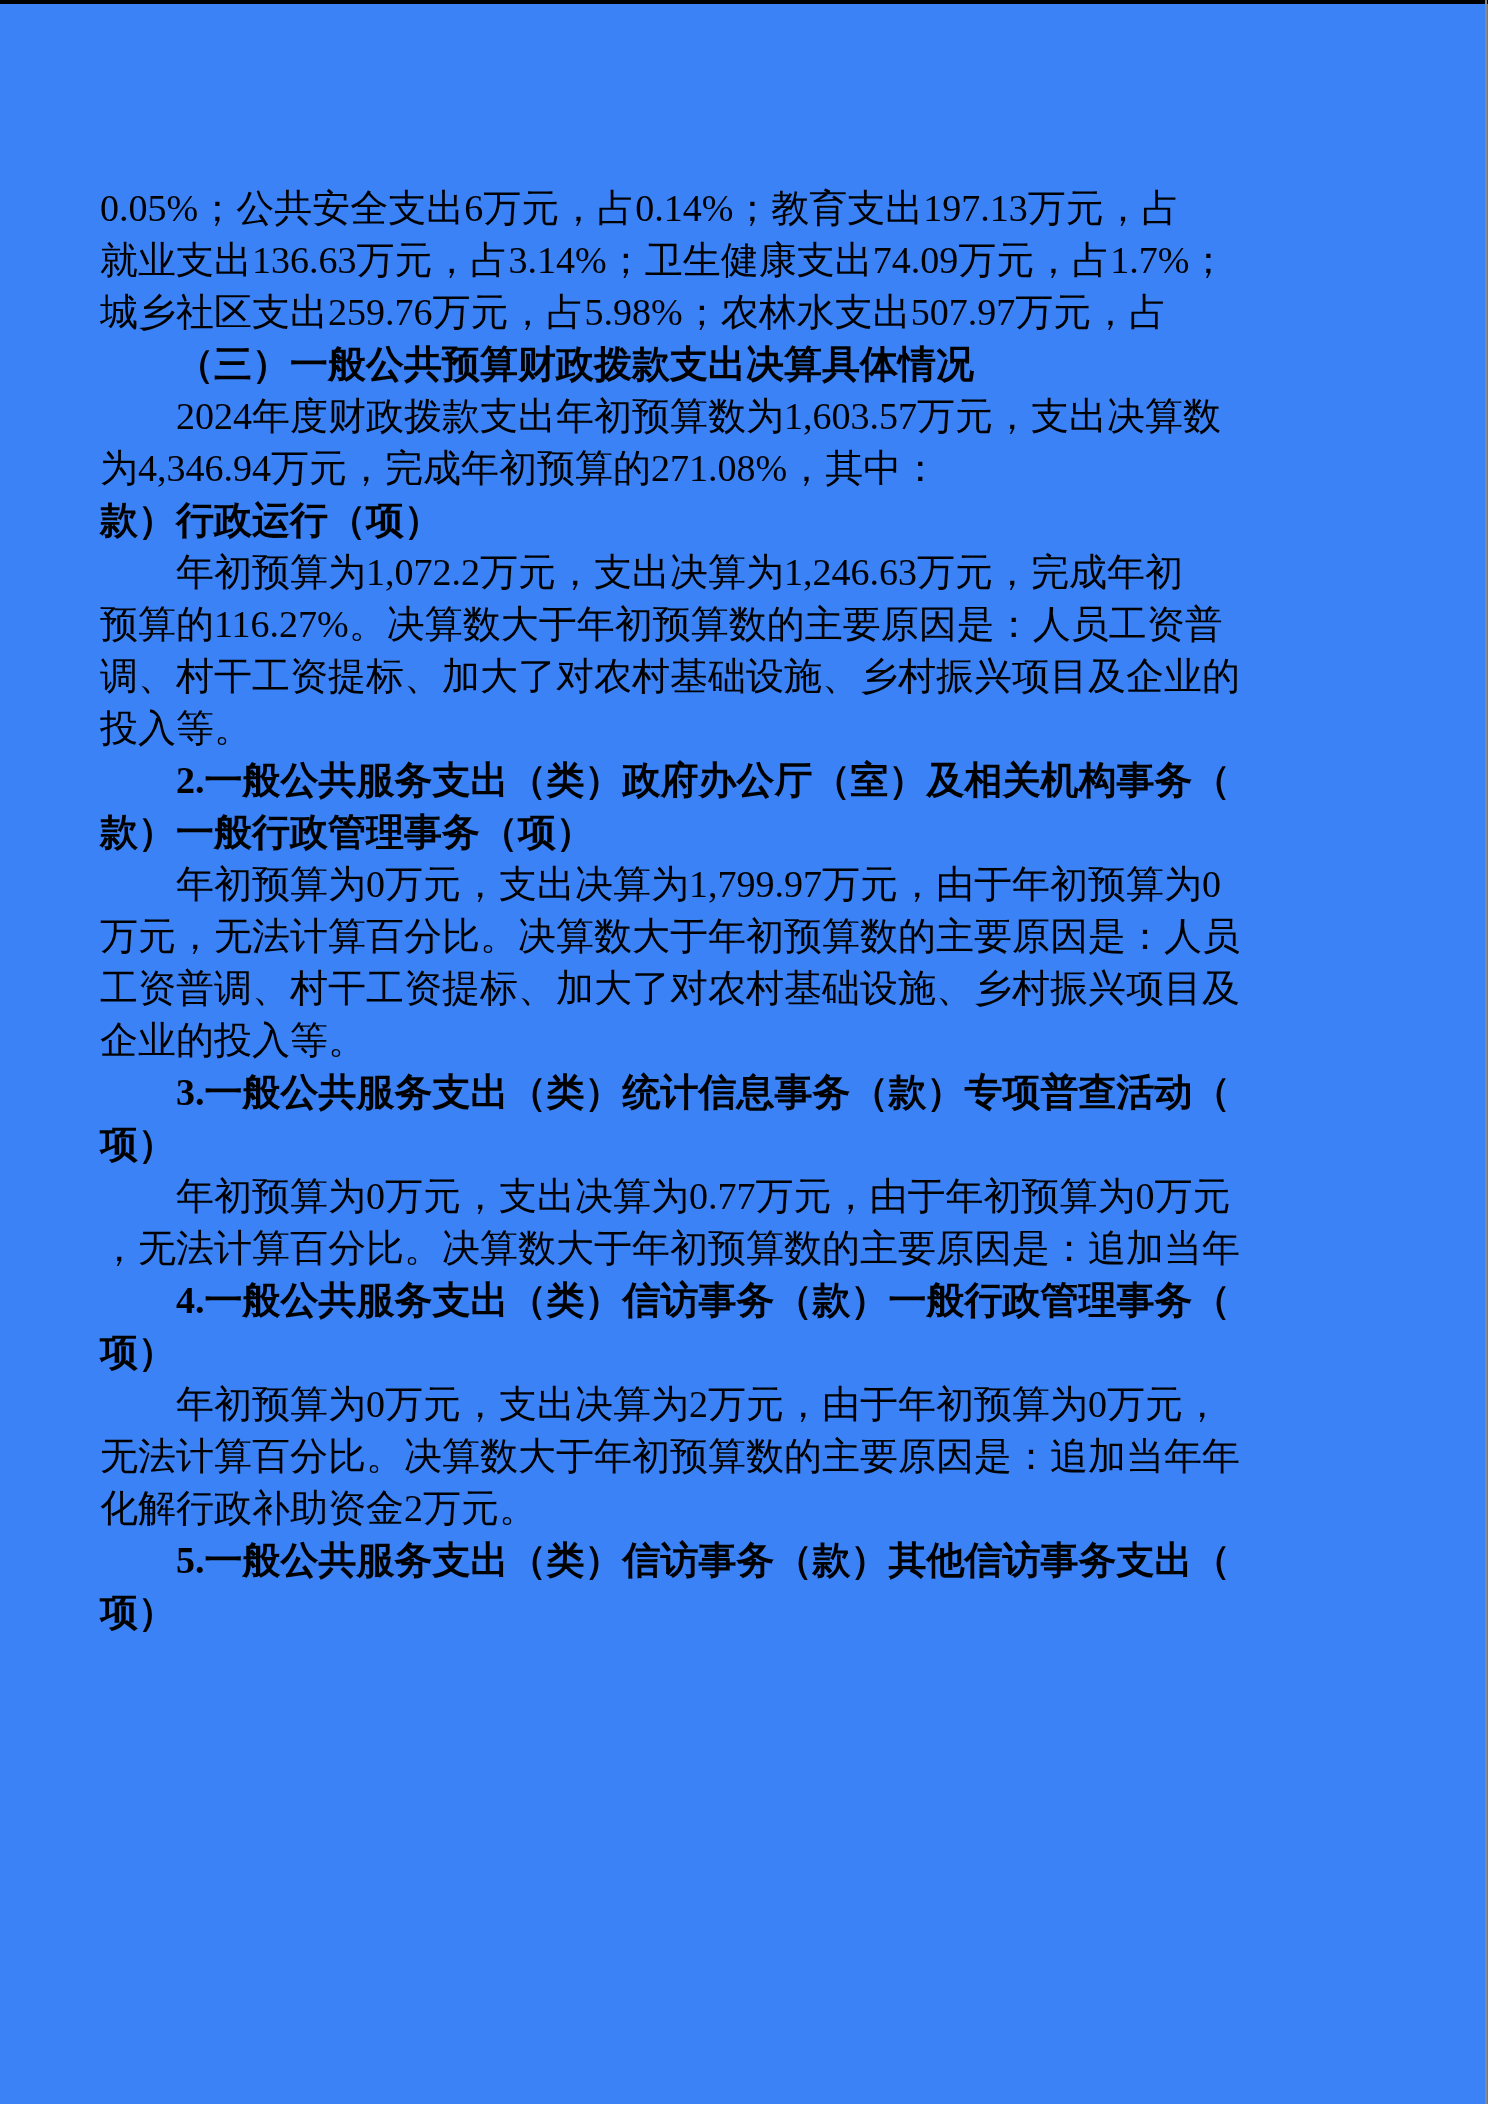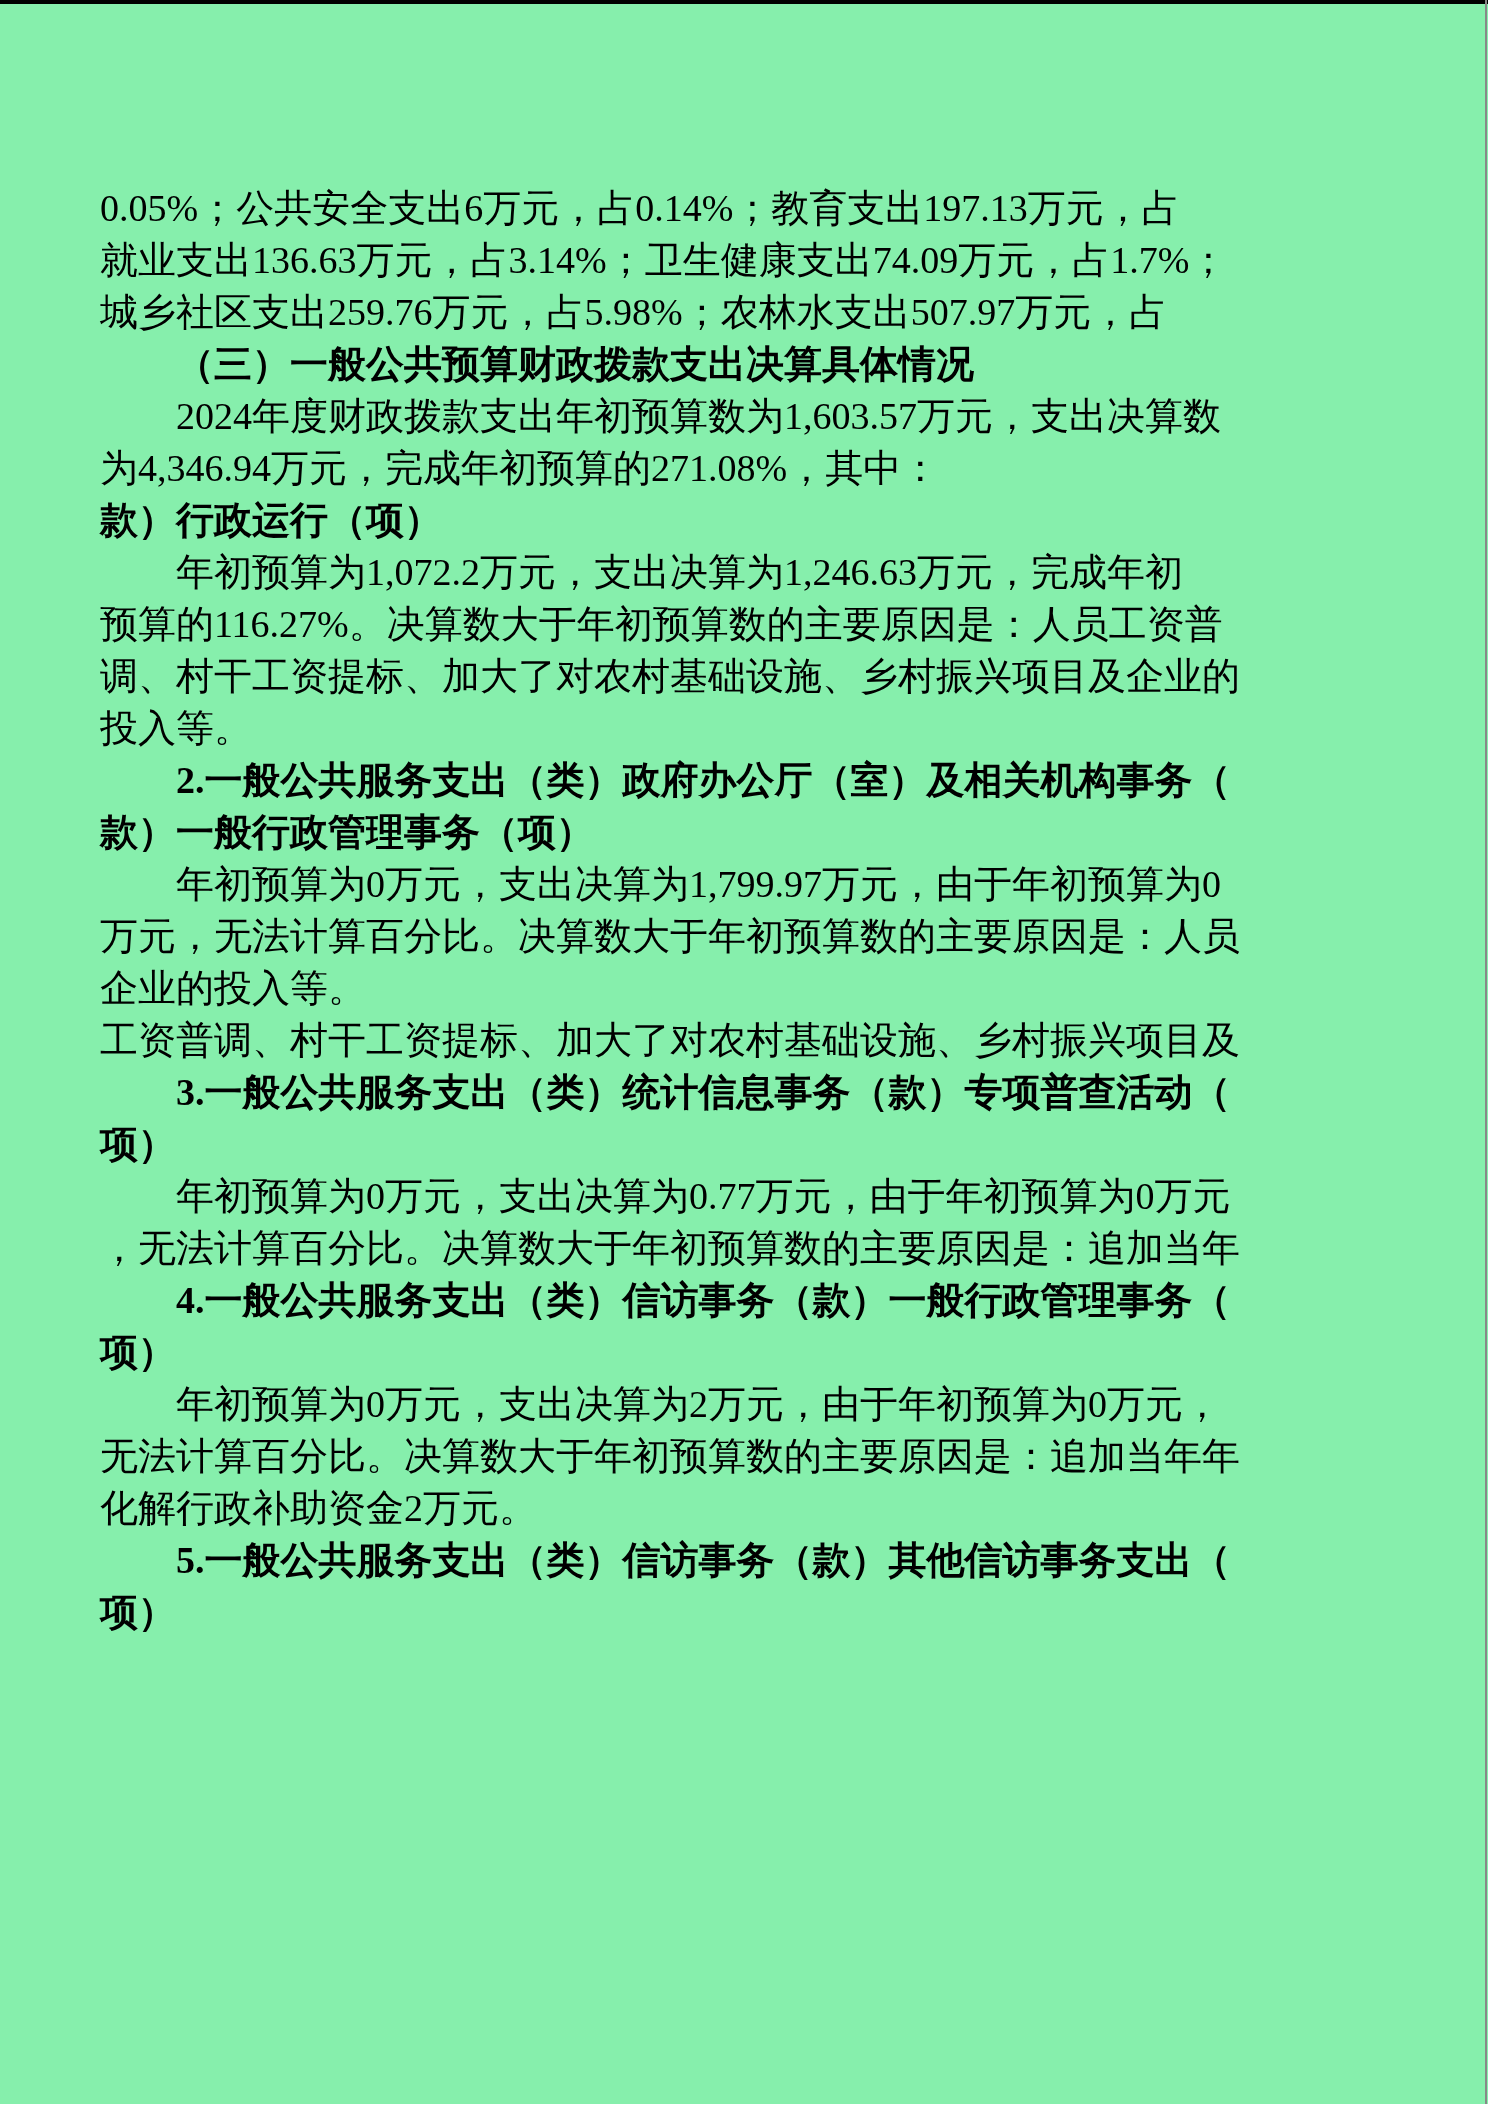--- a/index.html
+++ b/index.html
@@ -12,21 +12,21 @@
     position: relative;
     background: #ffffff;
     overflow: hidden;
     font-family: "Liberation Serif", "DejaVu Serif", serif;
   }
   .page {
     position: absolute;
     left: 0; top: 0;
     width: 1488px;
     height: 2104px;
-    background: #86efac;
+    background: #3b82f6;
   }
   .page-top-border {
     position: absolute;
     left: 0; top: 0;
     width: 100%;
     height: 4px;
     background: #000000;
   }
   .page-right-border {
     position: absolute;
@@ -71,22 +71,22 @@
       <div class="line">为4,346.94万元，完成年初预算的271.08%，其中：</div>
       <div class="line heading">款）行政运行（项）</div>
       <div class="line indent">年初预算为1,072.2万元，支出决算为1,246.63万元，完成年初</div>
       <div class="line">预算的116.27%。决算数大于年初预算数的主要原因是：人员工资普</div>
       <div class="line">调、村干工资提标、加大了对农村基础设施、乡村振兴项目及企业的</div>
       <div class="line">投入等。</div>
       <div class="line heading indent">2.一般公共服务支出（类）政府办公厅（室）及相关机构事务（</div>
       <div class="line heading">款）一般行政管理事务（项）</div>
       <div class="line indent">年初预算为0万元，支出决算为1,799.97万元，由于年初预算为0</div>
       <div class="line">万元，无法计算百分比。决算数大于年初预算数的主要原因是：人员</div>
+      <div class="line">工资普调、村干工资提标、加大了对农村基础设施、乡村振兴项目及</div>
       <div class="line">企业的投入等。</div>
-      <div class="line">工资普调、村干工资提标、加大了对农村基础设施、乡村振兴项目及</div>
       <div class="line heading indent">3.一般公共服务支出（类）统计信息事务（款）专项普查活动（</div>
       <div class="line heading">项）</div>
       <div class="line indent">年初预算为0万元，支出决算为0.77万元，由于年初预算为0万元</div>
       <div class="line">，无法计算百分比。决算数大于年初预算数的主要原因是：追加当年</div>
       <div class="line heading indent">4.一般公共服务支出（类）信访事务（款）一般行政管理事务（</div>
       <div class="line heading">项）</div>
       <div class="line indent">年初预算为0万元，支出决算为2万元，由于年初预算为0万元，</div>
       <div class="line">无法计算百分比。决算数大于年初预算数的主要原因是：追加当年年</div>
       <div class="line">化解行政补助资金2万元。</div>
       <div class="line heading indent">5.一般公共服务支出（类）信访事务（款）其他信访事务支出（</div>

